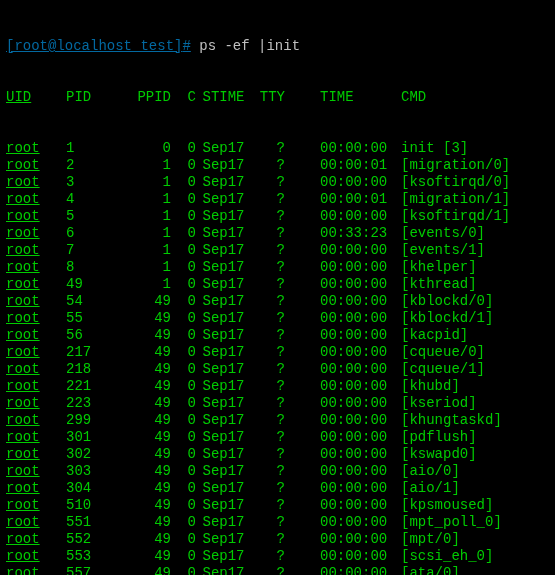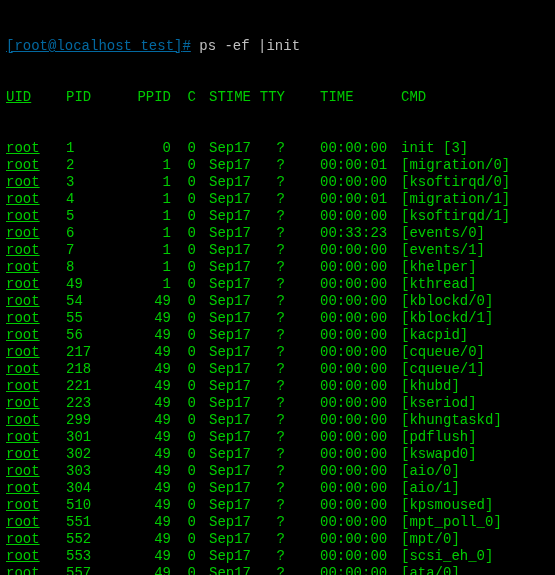--- a/index.html
+++ b/index.html
@@ -21,21 +21,21 @@
     .prompt-user { color: #0369a1; text-decoration: underline; }
     .prompt-cmd  { color: #c0c0c0; }
     .hdr-line span,
     .row span {
       display: inline-block;
     }
     .c-uid  { width: 60px;  text-align: left; text-decoration: underline;  }
     .c-pid  { width: 55px;  text-align: left; }
     .c-ppid { width: 50px;  text-align: right; }
     .c-c    { width: 25px;  text-align: right; }
-    .c-stime{ width: 55px;  text-align: right; padding-left:0;}
+    .c-stime{ width: 55px;  text-align: center; padding-left:0;}
     .c-tty  { width: 30px;  text-align: right;  padding-left:4px;}
     .c-gap  { width: 35px;  }
     .c-time { width: 75px;  text-align: left; }
     .c-cmd  { padding-left: 6px; text-align: left; }
     .hdr-line { color: #00cc00; }
   </style>
 </head>
 <body>
 
 <div class="terminal">

